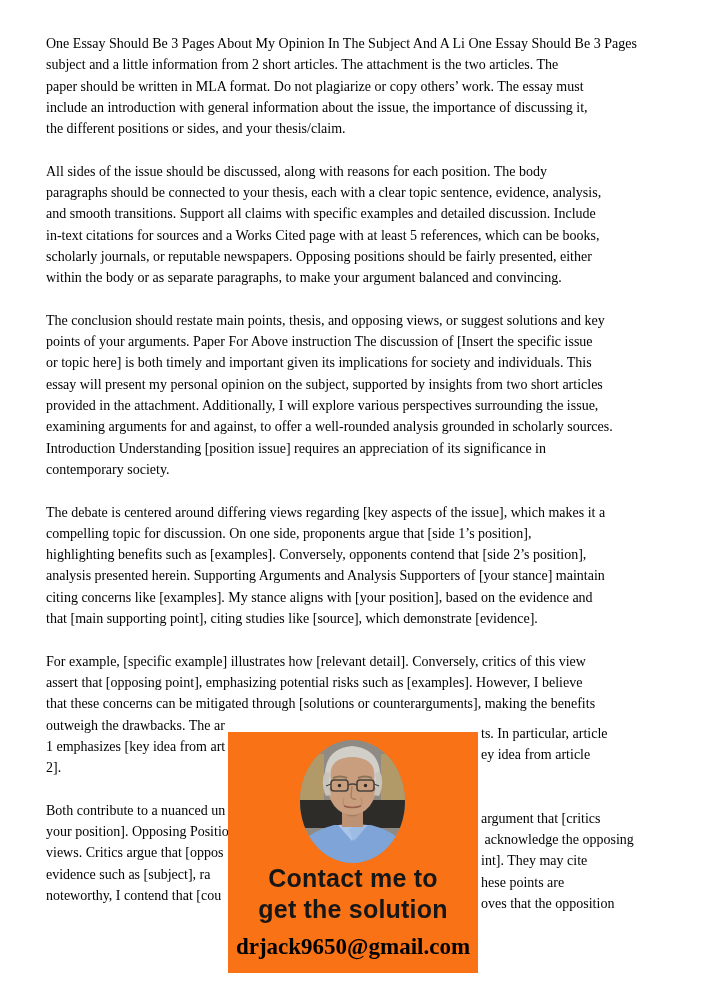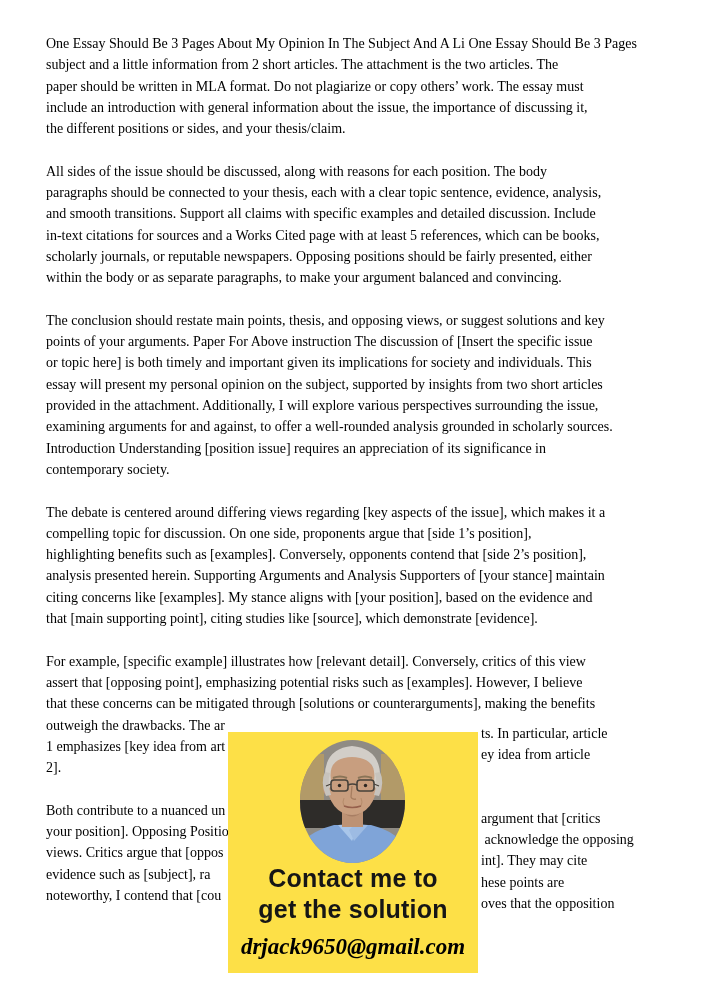--- a/index.html
+++ b/index.html
@@ -27,21 +27,21 @@
     position:absolute;left:72px;top:8px;width:105px;height:123px;
   }
   .headline{
     position:absolute;left:0;top:131px;width:100%;text-align:center;
     font-family:"Liberation Sans", sans-serif;font-weight:700;
     font-size:25px;line-height:31px;color:#161616;letter-spacing:0.2px;
   }
   .email{
     position:absolute;left:0;top:201px;width:100%;text-align:center;
     font-family:"Liberation Serif", serif;font-weight:700;
-    font-size:23px;line-height:28px;color:#000000;font-style:italic;
+    font-size:23px;line-height:28px;color:#000000;
   }
 </style>
 </head>
 <body style="background: rgb(255, 255, 255);">
 
 <div class="doc" style="color: rgb(0, 0, 0);">
     <div class="paragraph">
       <div class="line">One Essay Should Be 3 Pages About My Opinion In The Subject And A Li One Essay Should Be 3 Pages</div>
       <div class="line">subject and a little information from 2 short articles. The attachment is the two articles. The</div>
       <div class="line">paper should be written in MLA format. Do not plagiarize or copy others’ work. The essay must</div>
@@ -84,21 +84,21 @@
     </div>
     <div class="paragraph">
       <div class="line"><span class="frag-left">Both contribute to a nuanced un</span><span class="frag-right">argument that [critics</span></div>
       <div class="line"><span class="frag-left">your position]. Opposing Positio</span><span class="frag-right"> acknowledge the opposing</span></div>
       <div class="line"><span class="frag-left">views. Critics argue that [oppos</span><span class="frag-right">int]. They may cite</span></div>
       <div class="line"><span class="frag-left">evidence such as [subject], ra</span><span class="frag-right">hese points are</span></div>
       <div class="line"><span class="frag-left">noteworthy, I contend that [cou</span><span class="frag-right">oves that the opposition</span></div>
     </div>
   </div>
 
-<div class="overlay" style="background: #fde047;">
+<div class="overlay" style="background: #f97316;">
   <div class="photo">
     <svg viewBox="0 0 105 123" width="105" height="123" xmlns="http://www.w3.org/2000/svg">
       <defs>
         <clipPath id="ovalClip">
             <ellipse cx="52.5" cy="61.5" rx="52.5" ry="61.5"></ellipse>
           </clipPath>
       </defs>
       <g clip-path="url(#ovalClip)">
         <rect x="0" y="0" width="105" height="123" fill="#8f8b84"></rect>
         <rect x="0" y="14" width="24" height="58" fill="#b29a68"></rect>

